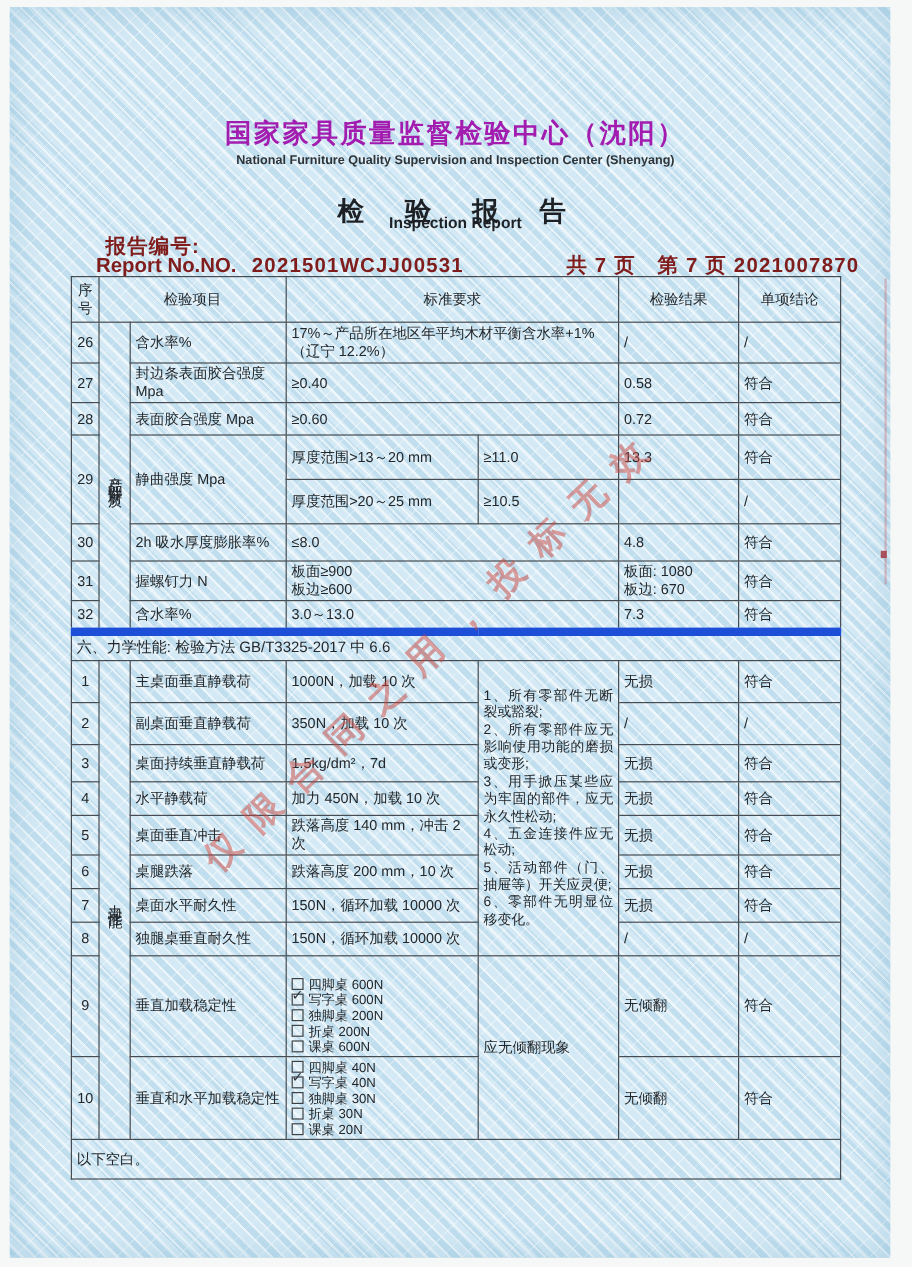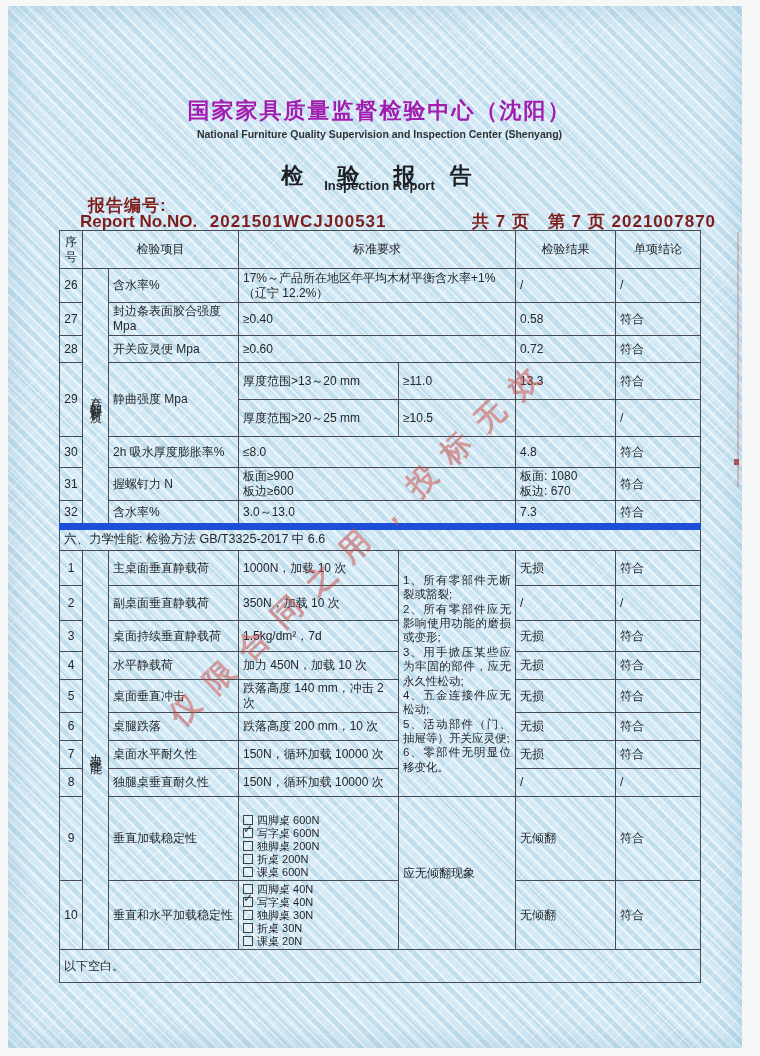--- a/index.html
+++ b/index.html
@@ -122,21 +122,21 @@
   </tr>
   <tr class="h29">
     <td class="num">27</td>
     <td class="item">封边条表面胶合强度 Mpa</td>
     <td class="std" colspan="2">≥0.40</td>
     <td class="res">0.58</td>
     <td class="conc">符合</td>
   </tr>
   <tr class="h27">
     <td class="num">28</td>
-    <td class="item">开关应灵便 Mpa</td>
+    <td class="item">表面胶合强度 Mpa</td>
     <td class="std" colspan="2">≥0.60</td>
     <td class="res">0.72</td>
     <td class="conc">符合</td>
   </tr>
   <tr class="h37">
     <td class="num" rowspan="2">29</td>
     <td class="item" rowspan="2">静曲强度 Mpa</td>
     <td class="std">厚度范围&gt;13～20 mm</td>
     <td class="std">≥11.0</td>
     <td class="res">13.3</td>

